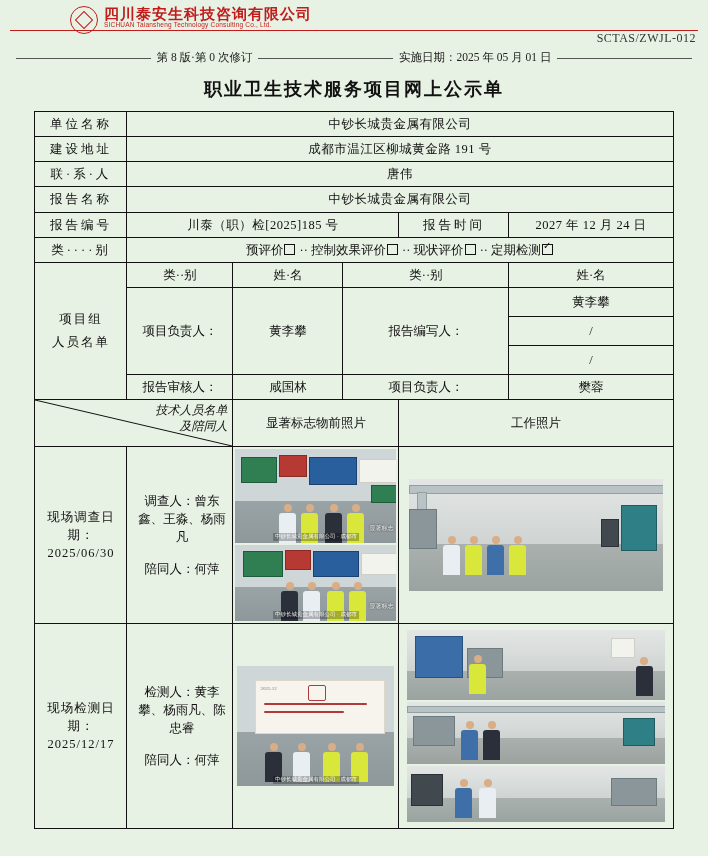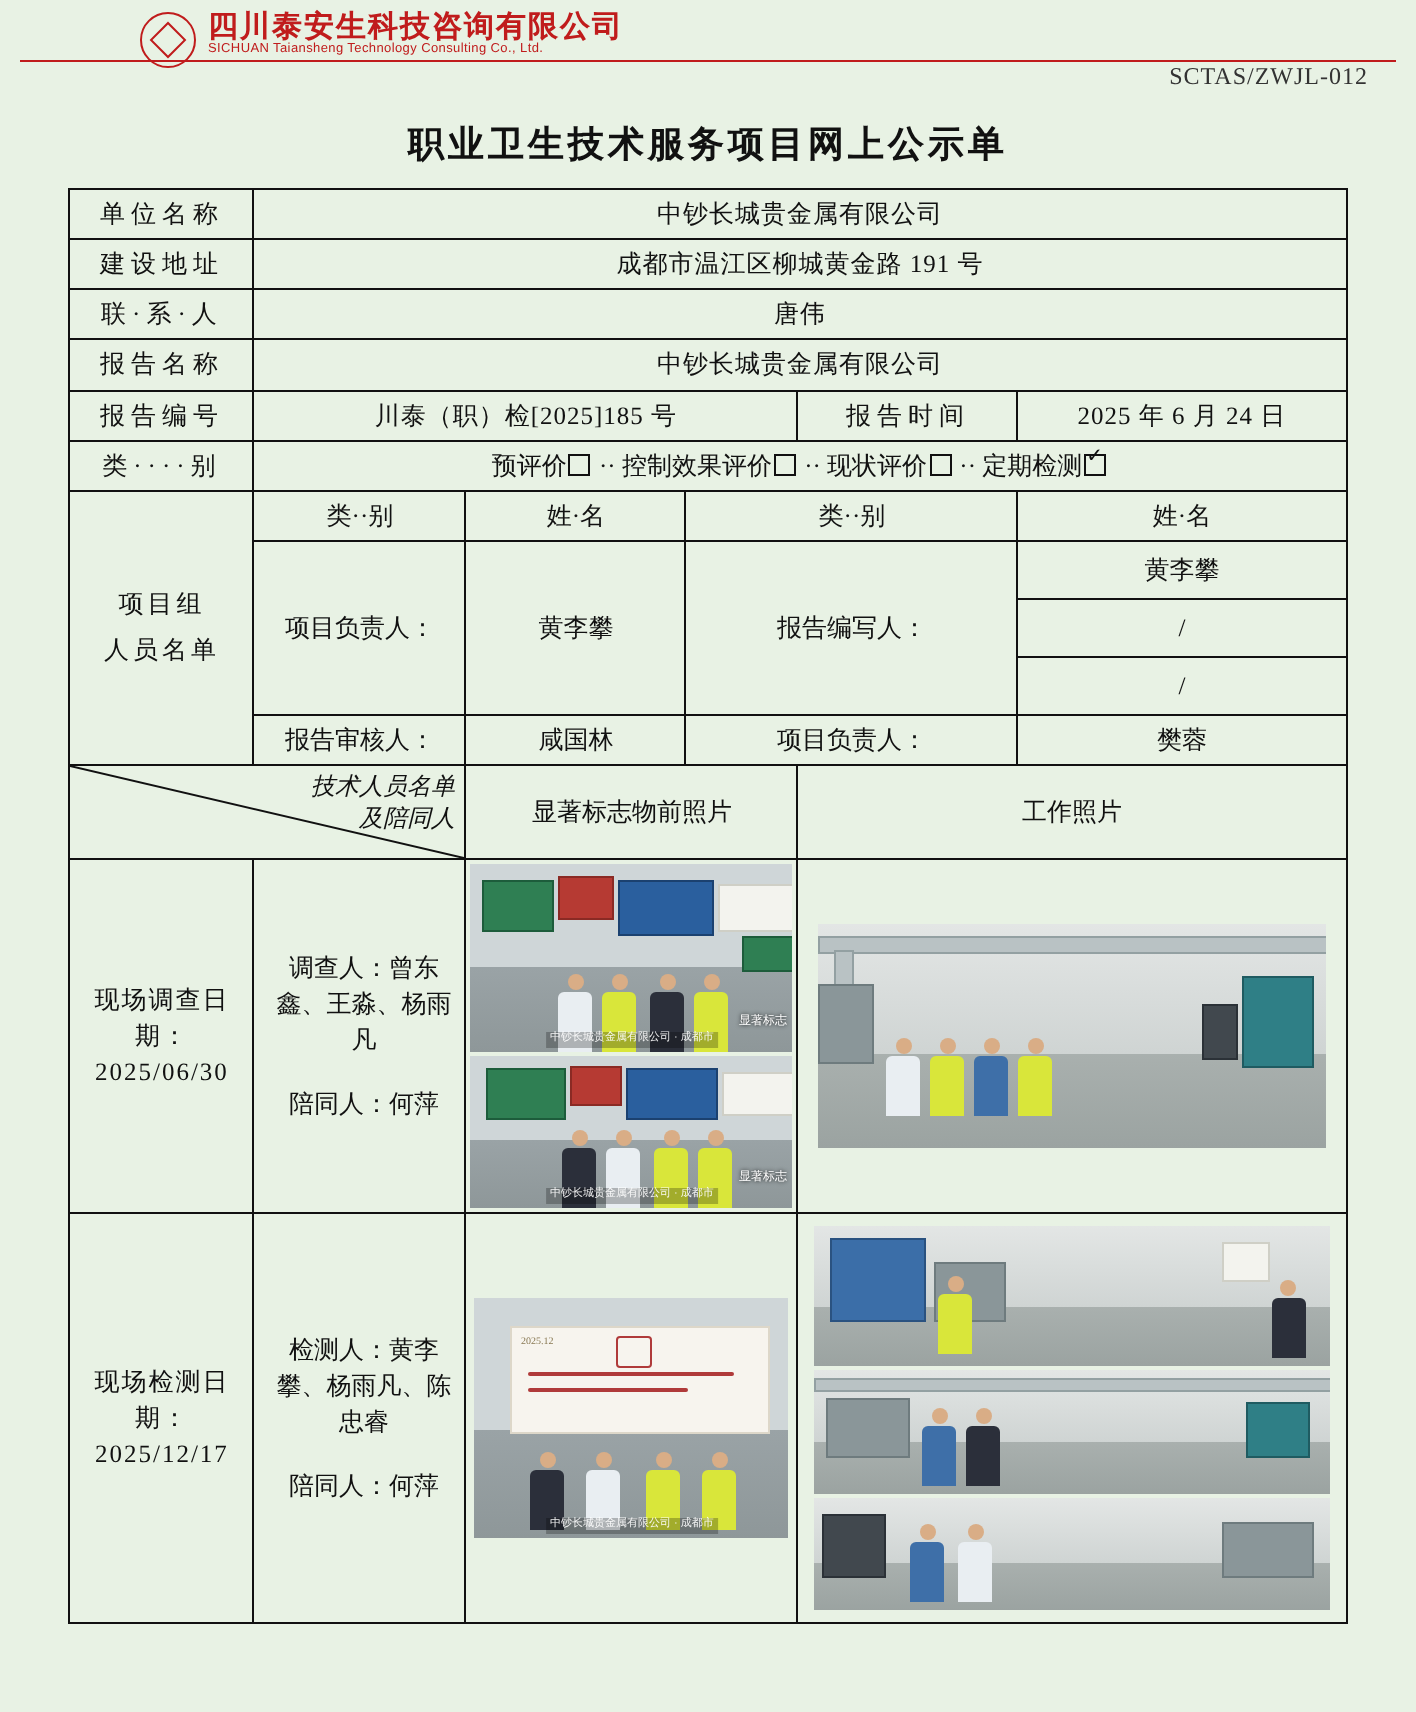--- a/index.html
+++ b/index.html
@@ -65,21 +65,21 @@
     margin: 0 10px;
     height: 0;
   }
   .code-line {
     position: relative;
     height: 16px;
     margin: 1px 10px 0 10px;
   }
   .code-no {
     position: absolute;
-    right: 14px; top: -1px;
+    right: 2px; top: -1px;
     font-size: 12px;
     color: #333;
     letter-spacing: 0.5px;
   }
   .rev-line {
     display: flex;
     align-items: center;
     margin: 2px 10px 0 10px;
     font-size: 11.5px;
     color: #222;
@@ -278,20 +278,27 @@
       <div class="co-cn">四川泰安生科技咨询有限公司</div>
       <div class="co-en">SICHUAN Taiansheng Technology Consulting Co., Ltd.</div>
     </div>
   </div>
   <div class="hdr-rule"></div>
 
   <div class="code-line">
     <span class="code-no">SCTAS/ZWJL-012</span>
   </div>
 
+  <div class="rev-line">
+    <span class="dash"></span>
+    <span class="seg">第 8 版·第 0 次修订</span>
+    <span class="dash"></span>
+    <span class="seg">实施日期：2025 年 05 月 01 日</span>
+    <span class="dash"></span>
+  </div>
 
   <div class="doc-title">职业卫生技术服务项目网上公示单</div>
 
   <table class="main">
     <colgroup>
       <col style="width:92px">
       <col style="width:106px">
       <col style="width:110px">
       <col style="width:56px">
       <col style="width:110px">
@@ -312,21 +319,21 @@
       <td class="val" colspan="5">唐伟</td>
     </tr>
     <tr>
       <td class="lbl">报告名称</td>
       <td class="val" colspan="5">中钞长城贵金属有限公司</td>
     </tr>
     <tr>
       <td class="lbl">报告编号</td>
       <td class="val" colspan="3">川泰（职）检[2025]185 号</td>
       <td class="lbl">报告时间</td>
-      <td class="val">2025 年 6 月 24 日</td>
+      <td class="val">2027 年 12 月 24 日</td>
     </tr>
     <tr>
       <td class="lbl">类····别</td>
       <td class="small" colspan="5">
         <span><span>预评价</span><span class="chk"></span></span>
         ··
         <span><span>控制效果评价</span><span class="chk"></span></span>
         ··
         <span><span>现状评价</span><span class="chk"></span></span>
         ··

